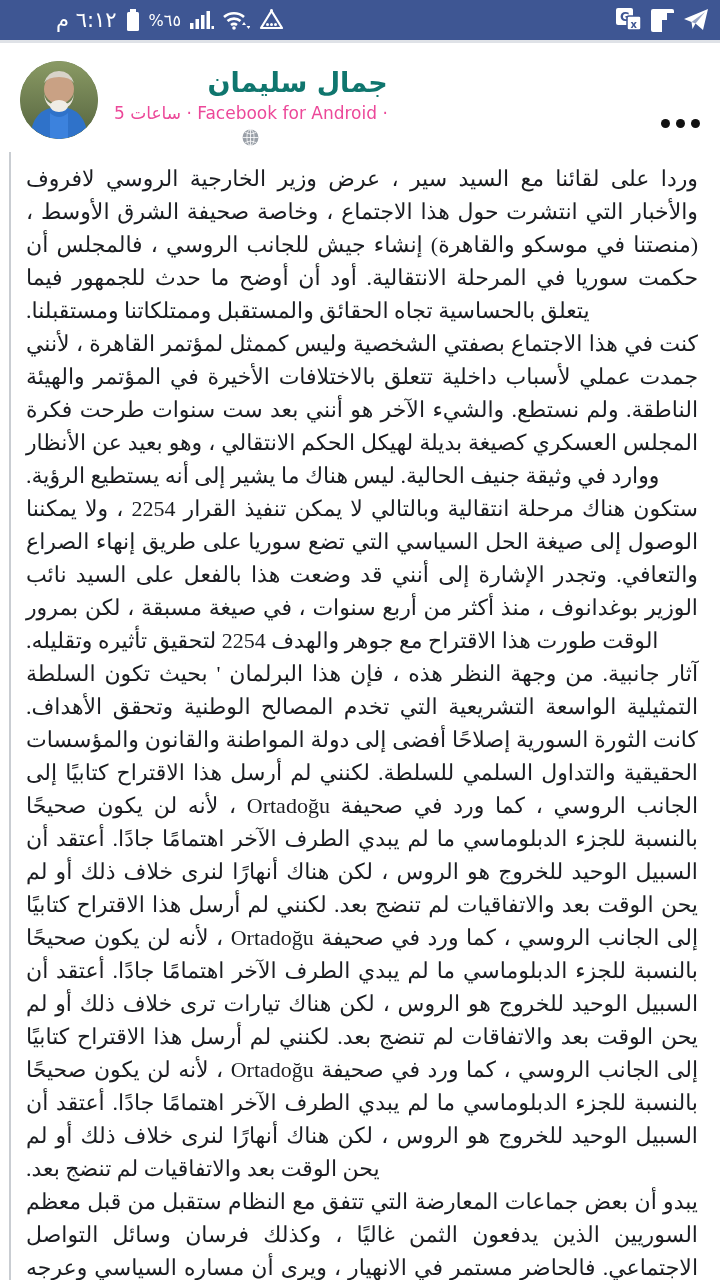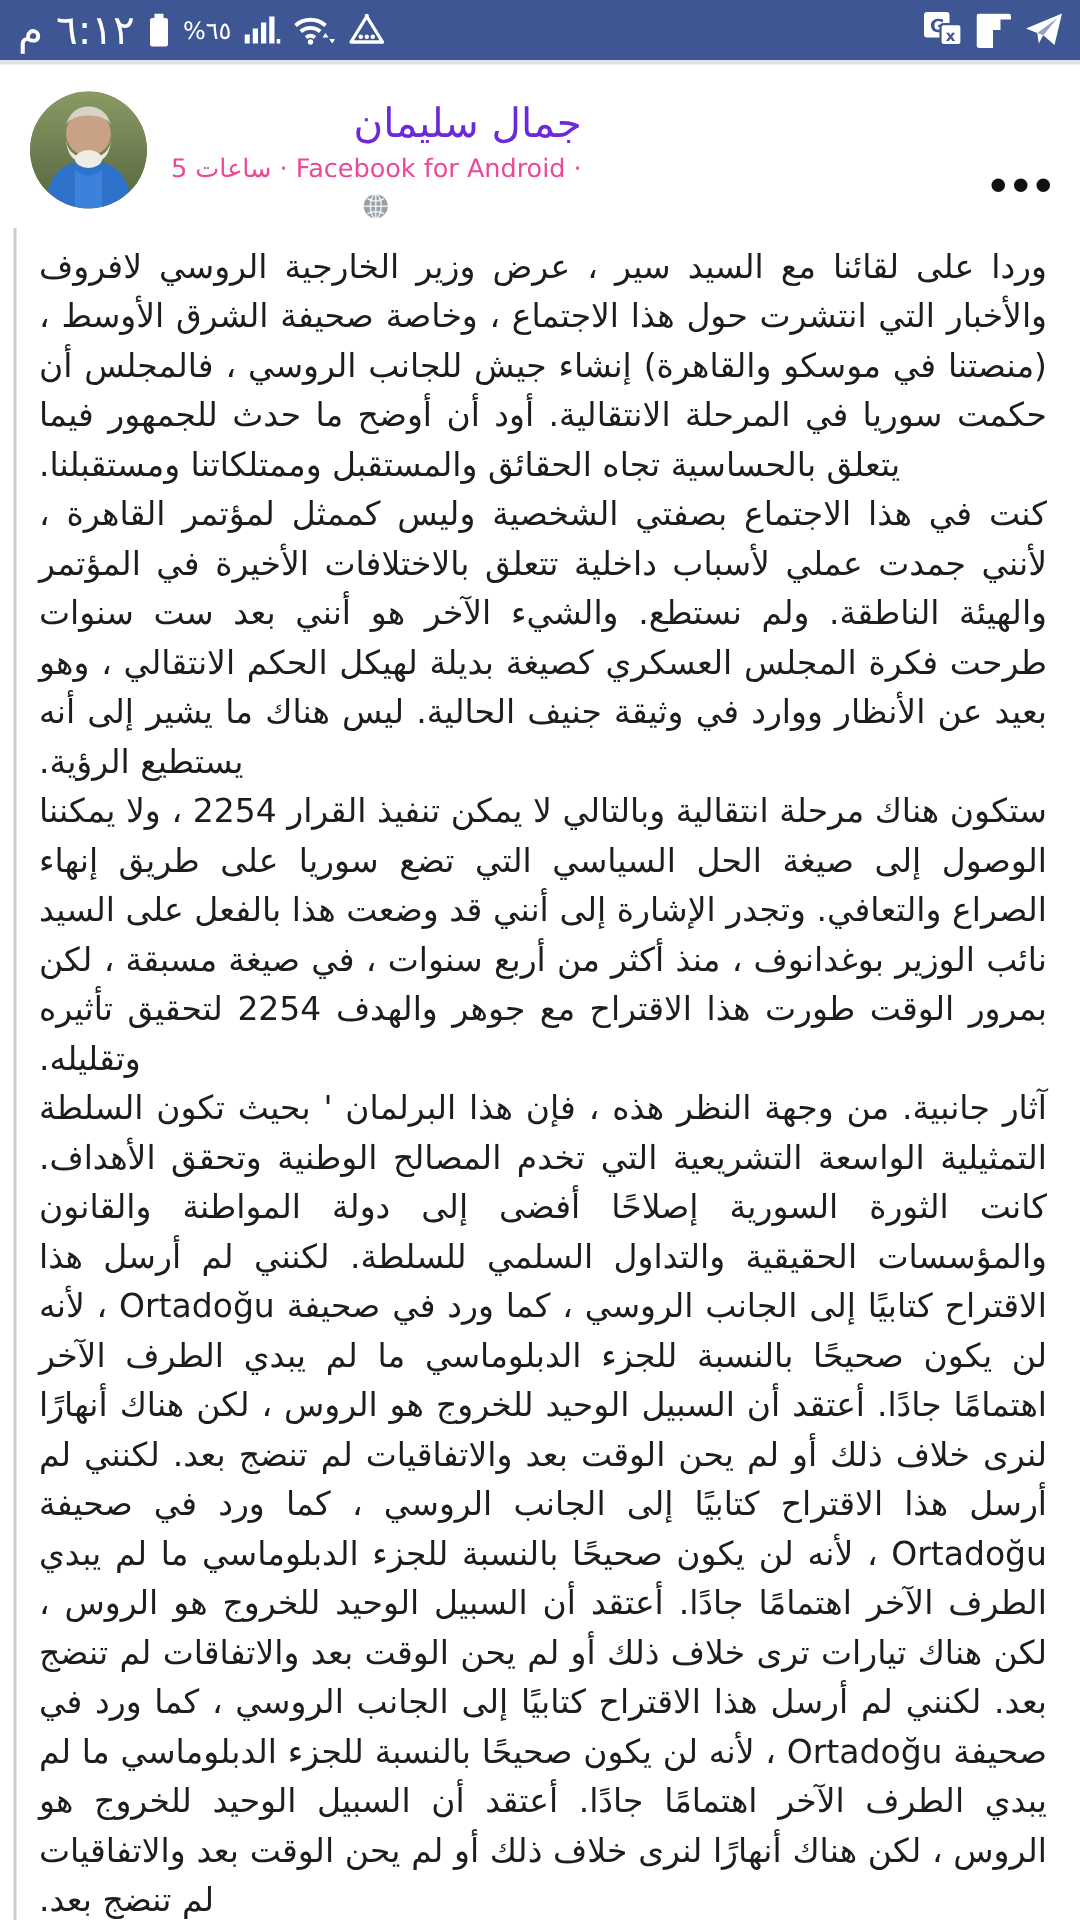--- a/index.html
+++ b/index.html
@@ -17,21 +17,21 @@
   .status-bar {
     height: 40px;
     background: #3E5693;
     display: flex;
     align-items: center;
     justify-content: space-between;
     padding: 0 10px 0 12px;
     color: #fff;
   }
   .sb-left, .sb-right { display: flex; align-items: center; gap: 9px; }
-  .sb-time { font-size: 27px; color: #fff; letter-spacing: 0.5px; }
+  .sb-time { font-size: 21px; color: #fff; letter-spacing: 0.5px; margin-left: 44px; }
   .sb-pct  { font-size: 16px; color: #fff; }
   .sb-ic { display: inline-flex; align-items: center; }
 
   .hairline { height: 3px; background: #dfe2e7; }
 
   
   .post-header {
     position: relative;
     padding: 18px 20px 6px 20px;
     display: flex;
@@ -40,22 +40,22 @@
   .avatar {
     width: 78px; height: 78px;
     border-radius: 50%;
     overflow: hidden;
     flex: 0 0 78px;
     background: #6b7d4e;
   }
   .header-text { margin-left: 16px; padding-top: 6px; }
   .author-name {
     font-size: 27px;
-    font-weight: normal;
-    color: #6d28d9;
+    font-weight: bold;
+    color: #0f766e;
     line-height: 32px;
   }
   .post-meta {
     margin-top: 4px;
     font-size: 17px;
     color: #ec4899;
     display: flex;
     align-items: center;
     gap: 6px;
     flex-direction: column;
@@ -79,21 +79,21 @@
   
   .post-body {
     direction: rtl;
     text-align: justify;
     text-align-last: left;
     padding: 10px 22px 0 26px;
     font-size: 22px;
     line-height: 33px;
     color: #1b1d21;
   }
-  .post-body p { margin: 0; }
+  .post-body p { margin: 0; font-family: Liberation Serif, serif; }
 
   
   .left-scrollbar {
     position: absolute;
     left: 9px;
     top: 152px;
     bottom: 0;
     width: 2px;
     background: #c9cdd2;
   }

